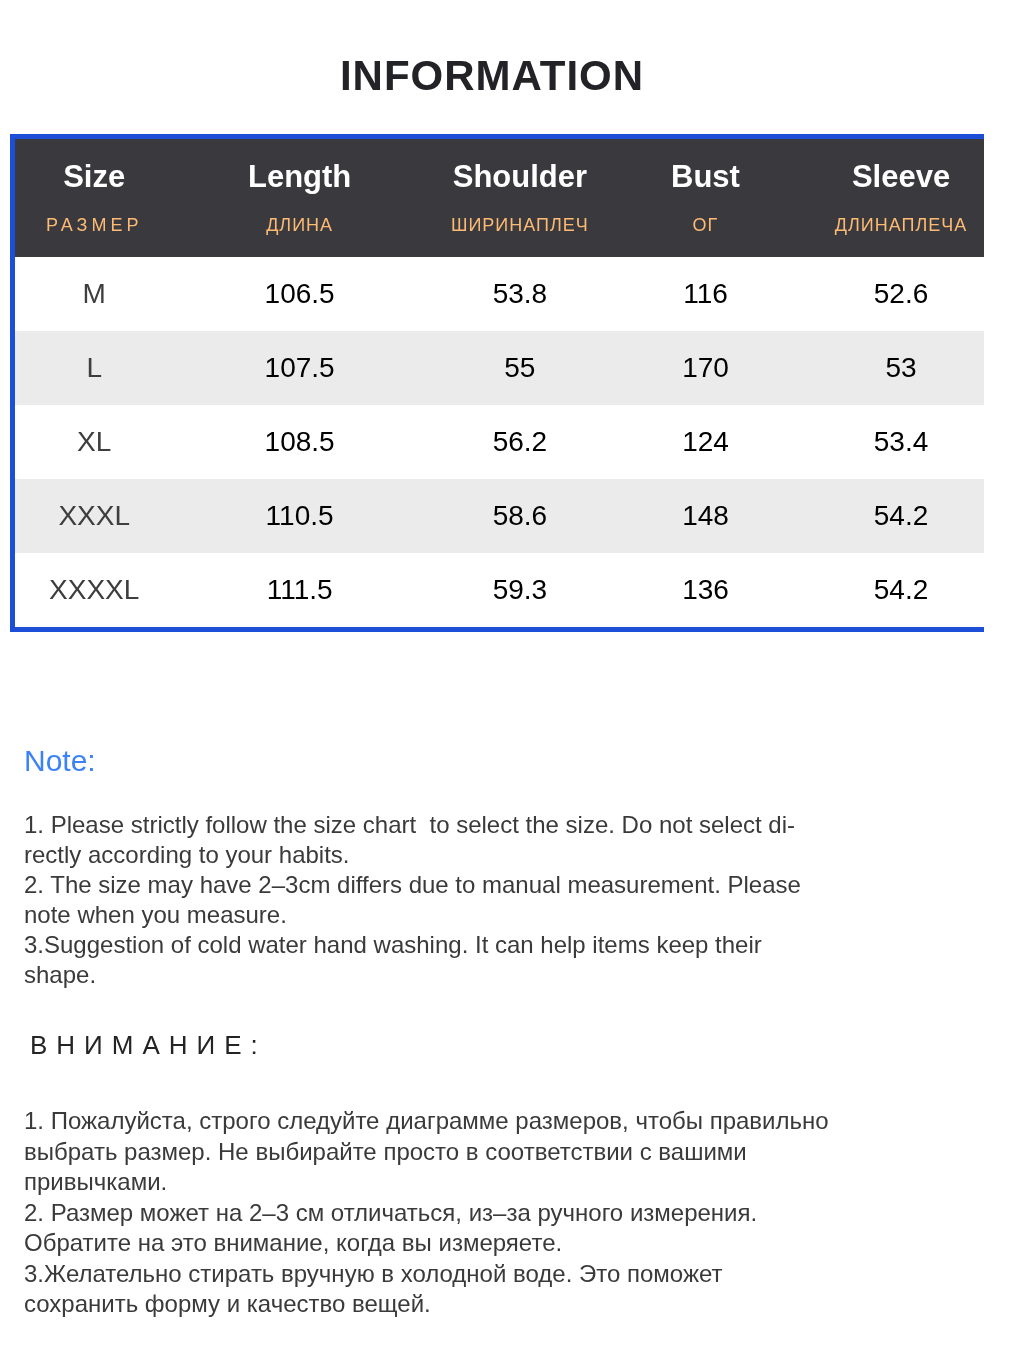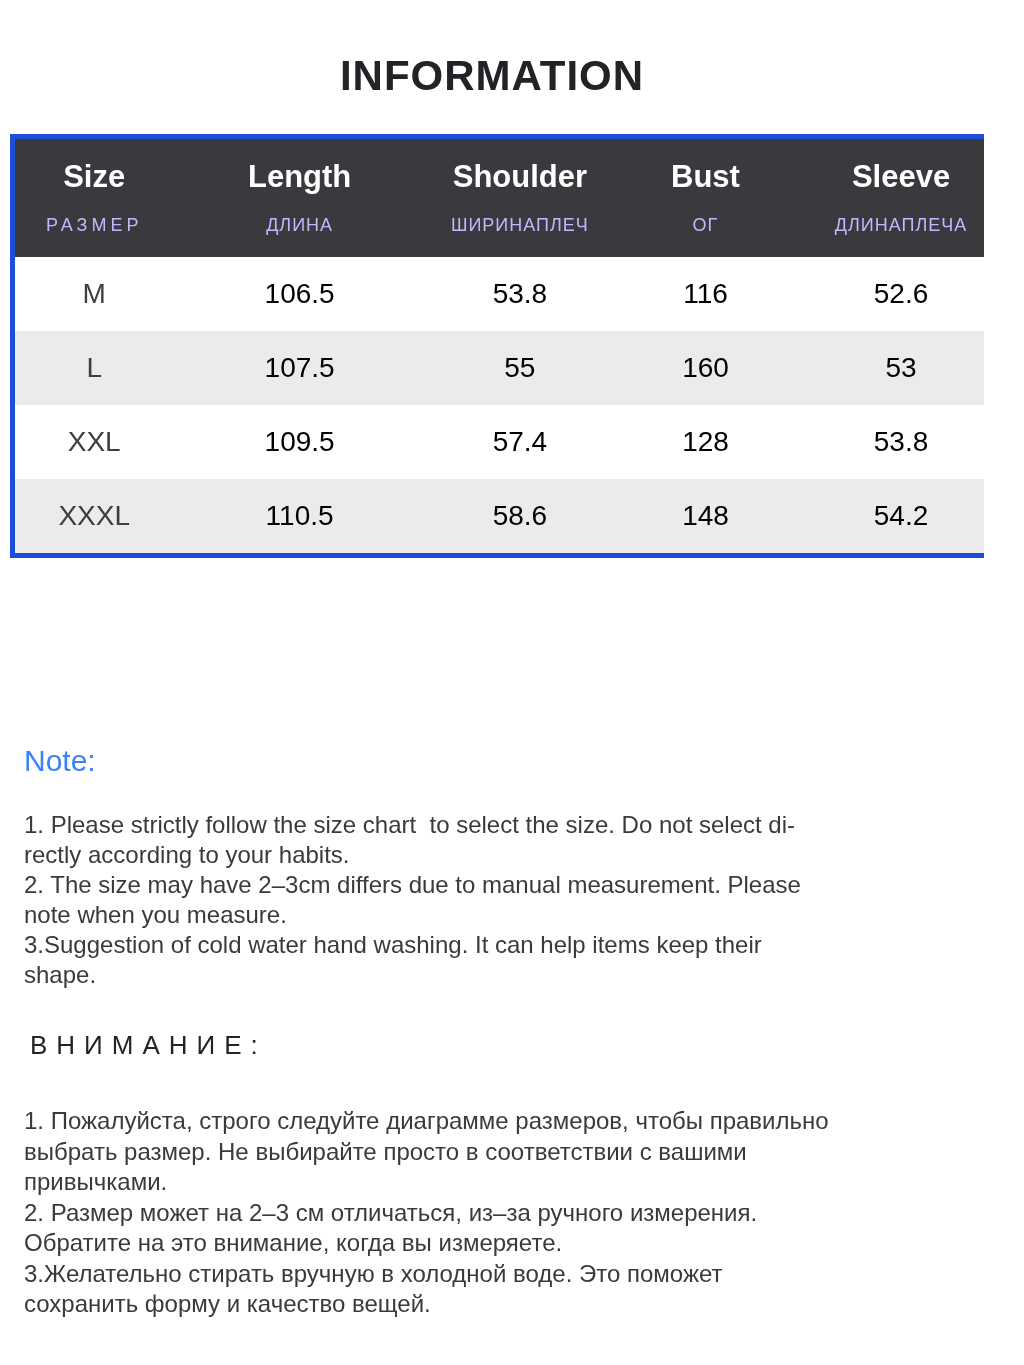--- a/index.html
+++ b/index.html
@@ -52,21 +52,21 @@
     text-align: center;
     vertical-align: middle;
   }
   .h-en {
     color: #ffffff;
     font-size: 31px;
     font-weight: 700;
     line-height: 1.1;
   }
   .h-ru {
-    color: #c4b5fd;
+    color: #fdba74;
     font-size: 18px;
     font-weight: 400;
     margin-top: 20px;
     letter-spacing: 1px;
   }
   .h-ru.sp { letter-spacing: 4px; }
 
   table.size-table tbody td {
     height: 74px;
     text-align: center;
@@ -155,35 +155,42 @@
             <td>M</td>
             <td>106.5</td>
             <td>53.8</td>
             <td>116</td>
             <td>52.6</td>
           </tr>
           <tr>
             <td>L</td>
             <td>107.5</td>
             <td>55</td>
-            <td>160</td>
+            <td>170</td>
             <td>53</td>
           </tr>
           <tr>
-            <td>XXL</td>
-            <td>109.5</td>
-            <td>57.4</td>
-            <td>128</td>
-            <td>53.8</td>
+            <td>XL</td>
+            <td>108.5</td>
+            <td>56.2</td>
+            <td>124</td>
+            <td>53.4</td>
           </tr>
           <tr>
             <td>XXXL</td>
             <td>110.5</td>
             <td>58.6</td>
             <td>148</td>
+            <td>54.2</td>
+          </tr>
+          <tr>
+            <td>XXXXL</td>
+            <td>111.5</td>
+            <td>59.3</td>
+            <td>136</td>
             <td>54.2</td>
           </tr>
         </tbody>
     </table>
   </div>
 
   <div class="note-heading-en">Note:</div>
 
   <div class="note-body-en">1. Please strictly follow the size chart  to select the size. Do not select di-
 rectly according to your habits.

